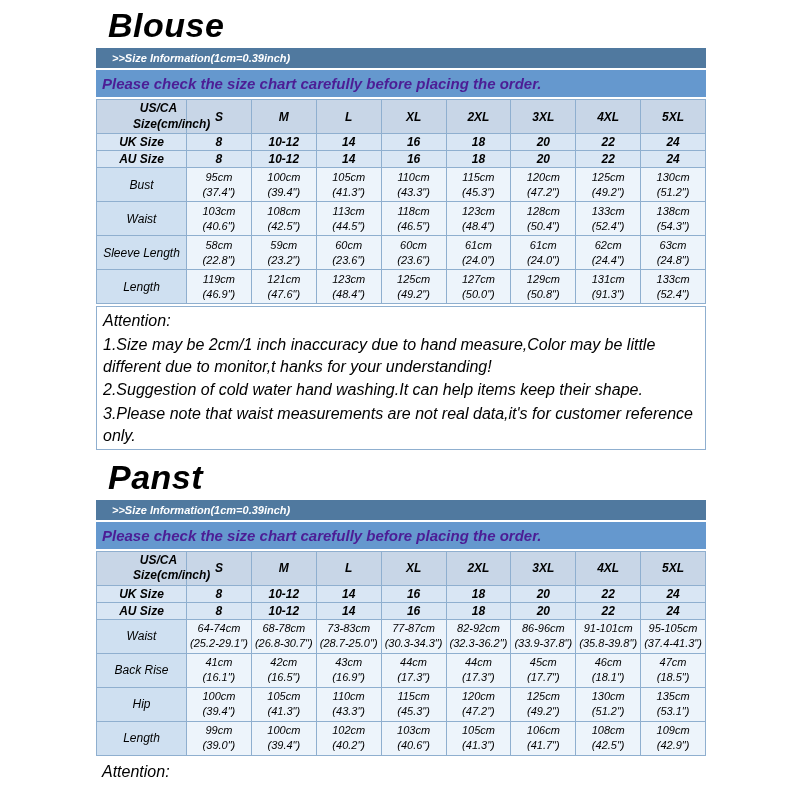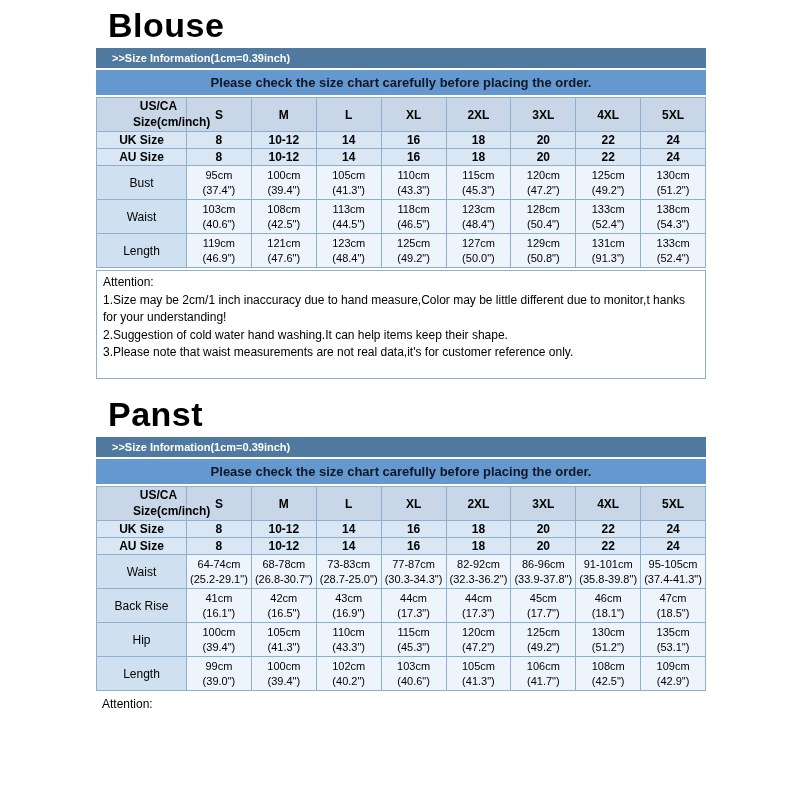--- a/index.html
+++ b/index.html
@@ -9,42 +9,41 @@
     color: #000;
     width: 800px;
     height: 800px;
     overflow: hidden;
   }
   .content {
     width: 610px;
     margin-left: 96px;
     padding-top: 4px;
   }
-  .section { margin-bottom: 16px; }
+  .section { margin-bottom: 8px; font-style: italic; }
   .section-title {
     font-size: 34px;
     font-weight: bold;
     margin: 2px 0 3px 12px;
     letter-spacing: 0.5px;
   }
   .size-info-bar {
     background: #50799f;
     color: #ffffff;
     font-size: 11px;
     font-weight: bold;
     padding: 4px 16px;
   }
   .banner {
     background: #6598ce;
-    color: #0f172a;
-    font-size: 13px;
+    color: #4c1d95;
+    font-size: 15px;
     font-weight: bold;
     padding: 5px 6px;
     margin-top: 2px;
-    text-align: center;
   }
   table.size-table {
     border-collapse: collapse;
     width: 100%;
     margin-top: 2px;
     table-layout: fixed;
   }
   .size-table th, .size-table td {
     border: 1px solid #8fafcf;
     text-align: center;
@@ -79,23 +78,23 @@
     font-size: 12px;
   }
   .size-table td.val {
     background: #edf4fb;
     font-size: 11px;
     white-space: pre-line;
     line-height: 1.35;
     height: 34px;
   }
   .attention {
-    font-size: 12px;
+    font-size: 16px;
     line-height: 1.4;
-    padding: 3px 6px 16px 6px;
+    padding: 3px 6px 0 6px;
     margin-top: 2px;
   }
   .attention.boxed { border: 1px solid #8fafcf; }
   .attention div { margin-bottom: 1px; }
 </style>
 </head>
 <body>
 
 <div class="content">
 
@@ -182,20 +181,39 @@
             <td class="val">123cm
 (48.4")</td>
             <td class="val">128cm
 (50.4")</td>
             <td class="val">133cm
 (52.4")</td>
             <td class="val">138cm
 (54.3")</td>
           </tr>
           <tr>
+            <th class="rowlabel">Sleeve Length</th>
+            <td class="val">58cm
+(22.8")</td>
+            <td class="val">59cm
+(23.2")</td>
+            <td class="val">60cm
+(23.6")</td>
+            <td class="val">60cm
+(23.6")</td>
+            <td class="val">61cm
+(24.0")</td>
+            <td class="val">61cm
+(24.0")</td>
+            <td class="val">62cm
+(24.4")</td>
+            <td class="val">63cm
+(24.8")</td>
+          </tr>
+          <tr>
             <th class="rowlabel">Length</th>
             <td class="val">119cm
 (46.9")</td>
             <td class="val">121cm
 (47.6")</td>
             <td class="val">123cm
 (48.4")</td>
             <td class="val">125cm
 (49.2")</td>
             <td class="val">127cm

